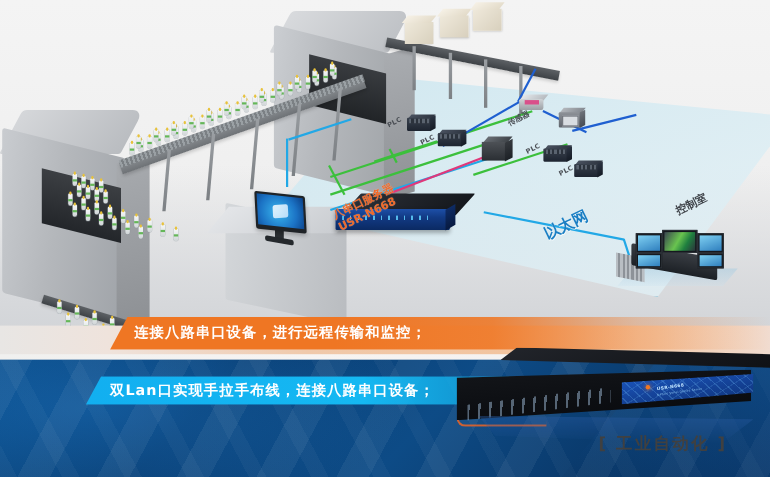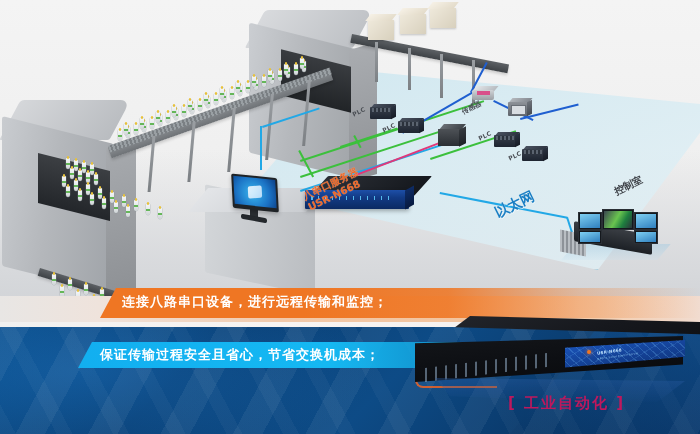--- a/index.html
+++ b/index.html
@@ -240,21 +240,21 @@
     background:repeating-linear-gradient(92deg,rgba(170,200,230,.55) 0 2px,rgba(0,0,0,0) 2px 10px);
     transform:skewY(-7deg);opacity:.85;}
   .prod .refl{position:absolute;left:20px;top:62px;width:250px;height:26px;
     background:linear-gradient(180deg,rgba(40,90,160,.45),rgba(10,40,90,0));
     clip-path:polygon(0 0,100% 12%,88% 100%,6% 70%);filter:blur(.6px);}
   .prod .orangewire{position:absolute;left:0;top:60px;width:80px;height:10px;
     border-left:2px solid #e2632a;border-bottom:2px solid #e2632a;
     border-radius:0 0 0 8px;opacity:.9;}
 
   
-  .industrytag{position:absolute;left:508px;top:394px;font-size:15px;font-weight:700;color:#be185d;
+  .industrytag{position:absolute;left:544px;top:394px;font-size:15px;font-weight:700;color:#404040;
     letter-spacing:2px;white-space:nowrap;}
 </style>
 </head>
 <body>
 
 <div id="stage">
 
   <div class="scene">
     <div class="floor"></div>
 
@@ -499,21 +499,21 @@
 
   <div class="bluepanel">
     <div class="bp-glow"></div>
     <div class="bp-diag"></div>
     <div class="bp-diag2"></div>
     <div class="bp-tri"></div>
   </div>
 
   <div class="cyantab t1">
     <div class="bg"></div>
-    <div class="txt">保证传输过程安全且省心，节省交换机成本；</div>
+    <div class="txt">双Lan口实现手拉手布线，连接八路串口设备；</div>
   </div>
 
 
   <div class="prod">
     <div class="orangewire"></div>
     <div class="top"></div>
     <div class="face"></div>
     <div class="ports"></div>
     <div class="panel">
       <div class="circ"></div>

